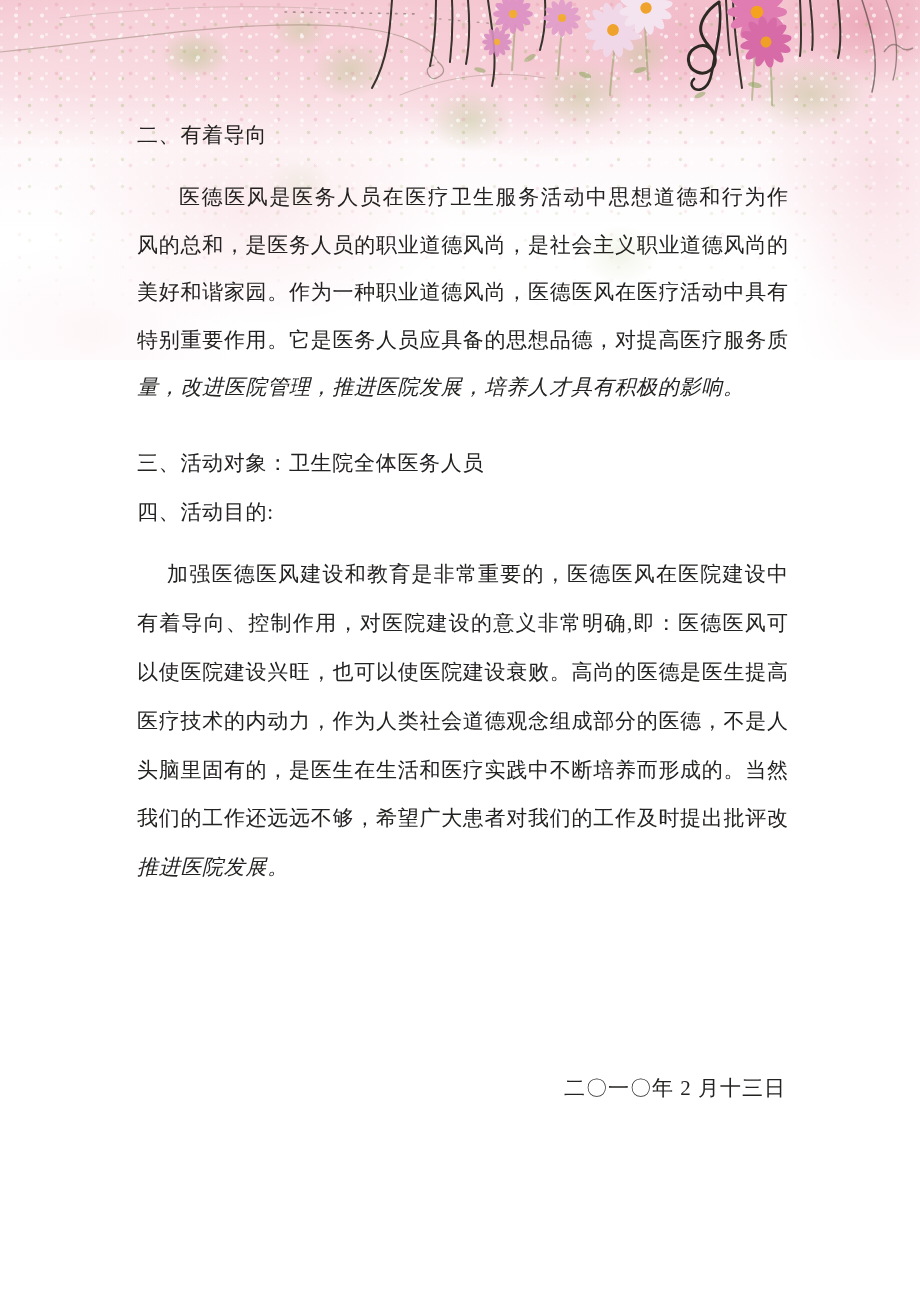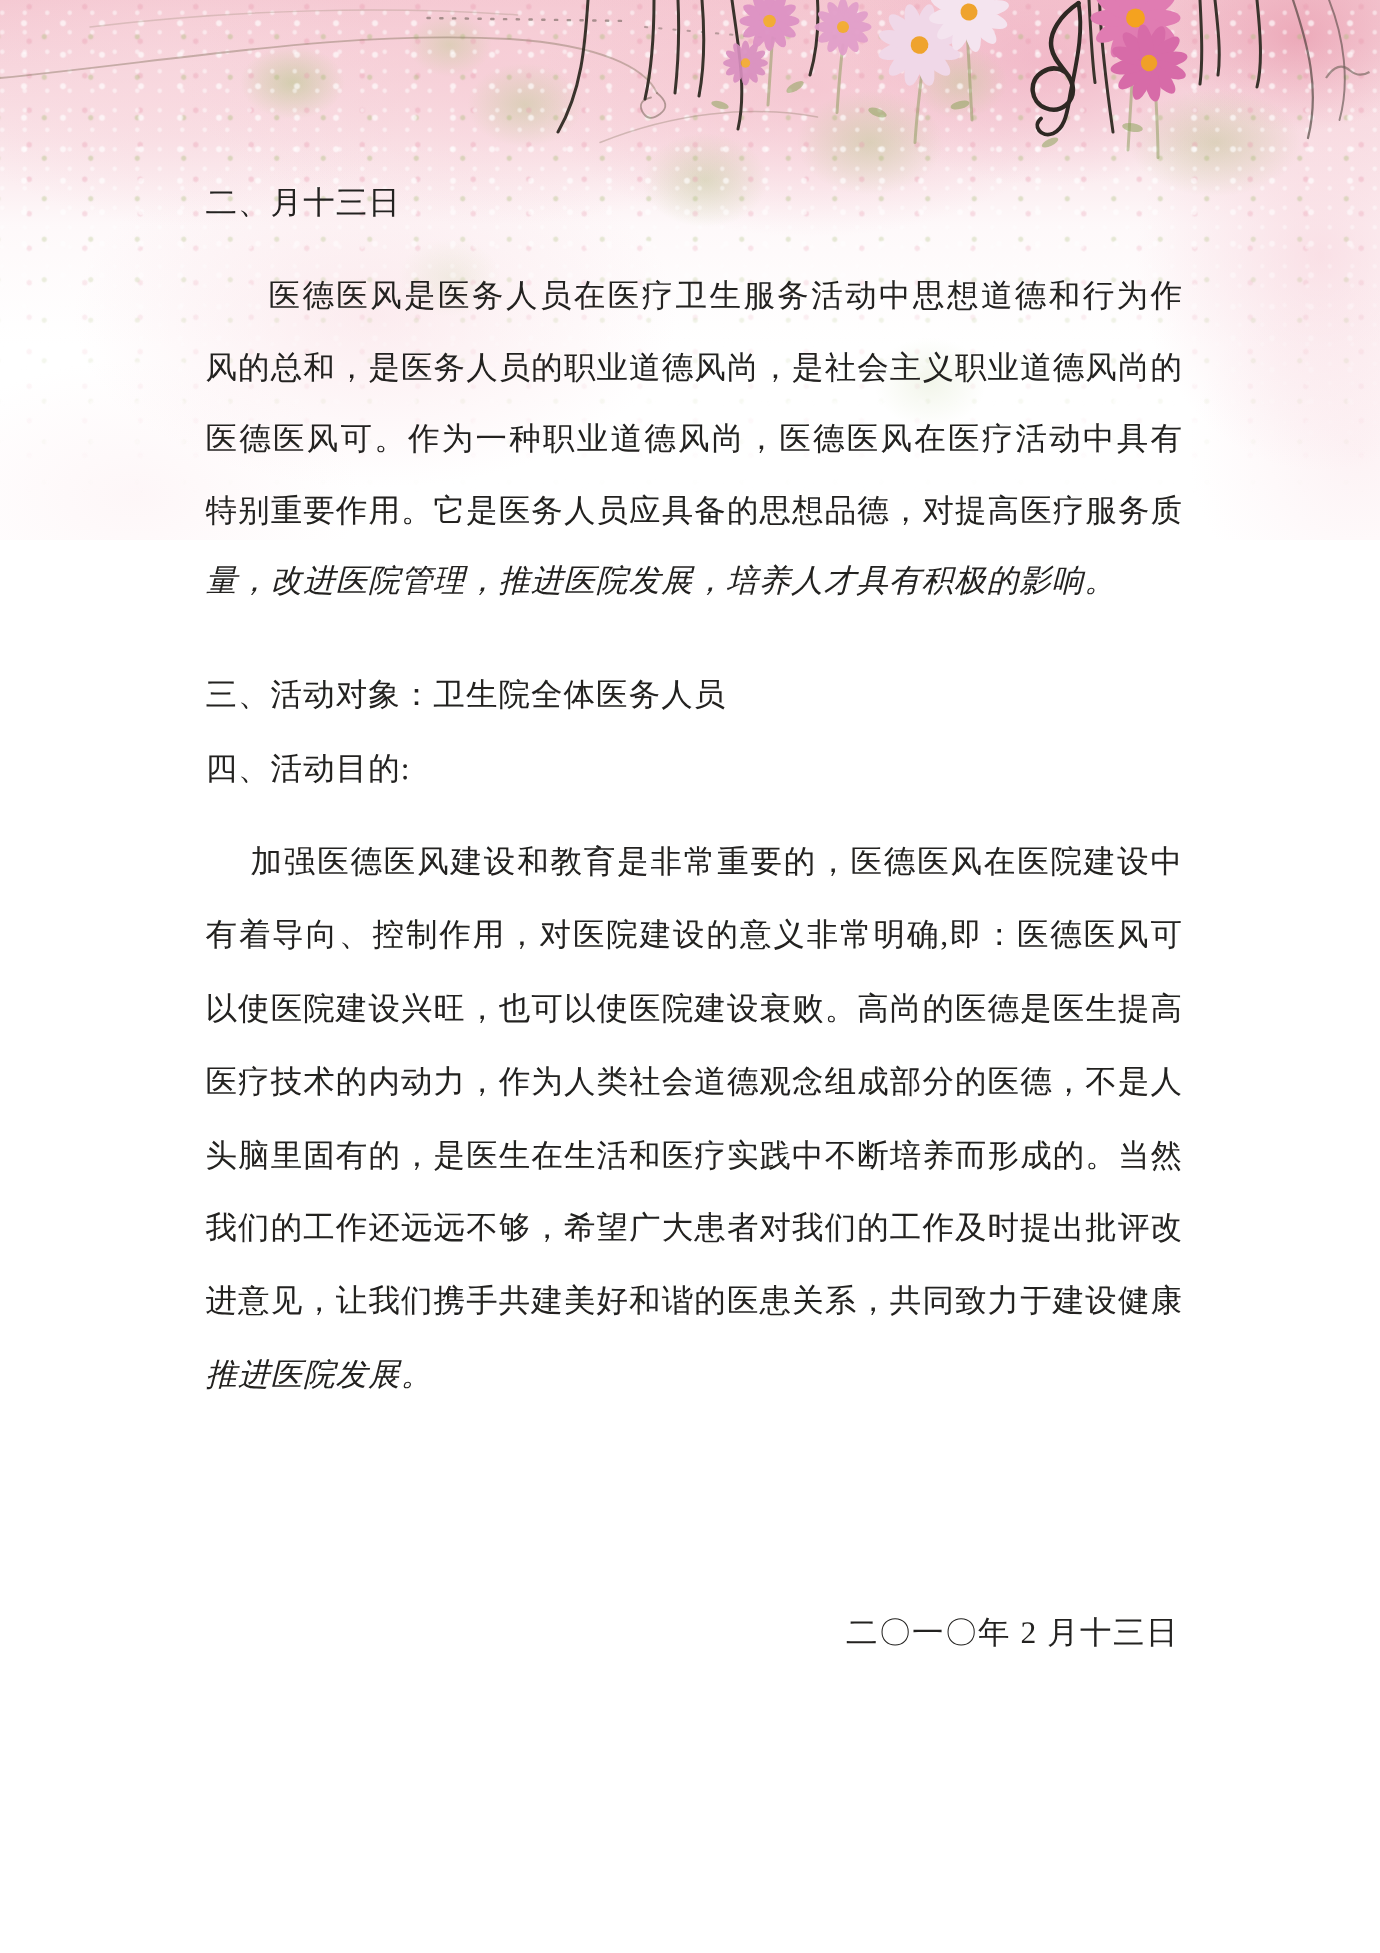--- a/index.html
+++ b/index.html
@@ -178,42 +178,41 @@
                C 687 68, 685 54, 695 48 C 703 43, 713 46, 715 57" stroke-width="3"></path>
       <path d="M 719 2 C 723 24, 716 48, 713 66 C 711 78, 709 86, 702 89 C 694 92, 688 84, 694 79" stroke-width="2.6"></path>
     </g>
 
     <path d="M 884 52 q 8 -12 16 -5 q 6 5 13 1" fill="none" stroke="#6b5f55" stroke-width="1.5" opacity="0.6"></path>
   </svg>
 </div>
 
 <div class="doc">
 
-  <div class="blk h-line" style="top:111px">二、月十三日</div>
+  <div class="blk h-line" style="top:111px">二、有着导向</div>
 
   <div class="blk" style="top:174px">
     <div class="p1-line just ind1">医德医风是医务人员在医疗卫生服务活动中思想道德和行为作</div>
     <div class="p1-line just">风的总和，是医务人员的职业道德风尚，是社会主义职业道德风尚的</div>
-    <div class="p1-line just">医德医风可。作为一种职业道德风尚，医德医风在医疗活动中具有</div>
+    <div class="p1-line just">美好和谐家园。作为一种职业道德风尚，医德医风在医疗活动中具有</div>
     <div class="p1-line just">特别重要作用。它是医务人员应具备的思想品德，对提高医疗服务质</div>
     <div class="p1-line plain">量，改进医院管理，推进医院发展，培养人才具有积极的影响。</div>
   </div>
 
   <div class="blk h-line" style="top:439px">三、活动对象：卫生院全体医务人员</div>
 
   <div class="blk h-line" style="top:488px">四、活动目的:</div>
 
   <div class="blk" style="top:550px">
     <div class="p2-line just ind2">加强医德医风建设和教育是非常重要的，医德医风在医院建设中</div>
     <div class="p2-line just">有着导向、控制作用，对医院建设的意义非常明确,即：医德医风可</div>
     <div class="p2-line just">以使医院建设兴旺，也可以使医院建设衰败。高尚的医德是医生提高</div>
     <div class="p2-line just">医疗技术的内动力，作为人类社会道德观念组成部分的医德，不是人</div>
     <div class="p2-line just">头脑里固有的，是医生在生活和医疗实践中不断培养而形成的。当然</div>
     <div class="p2-line just">我们的工作还远远不够，希望广大患者对我们的工作及时提出批评改</div>
-    <div class="p2-line just">进意见，让我们携手共建美好和谐的医患关系，共同致力于建设健康</div>
     <div class="p2-line plain">推进医院发展。</div>
   </div>
 
   <div class="blk" style="top:1057px">
     <div class="sig">二〇一〇年 2 月十三日</div>
   </div>
 
 </div>
 
 </body></html>

